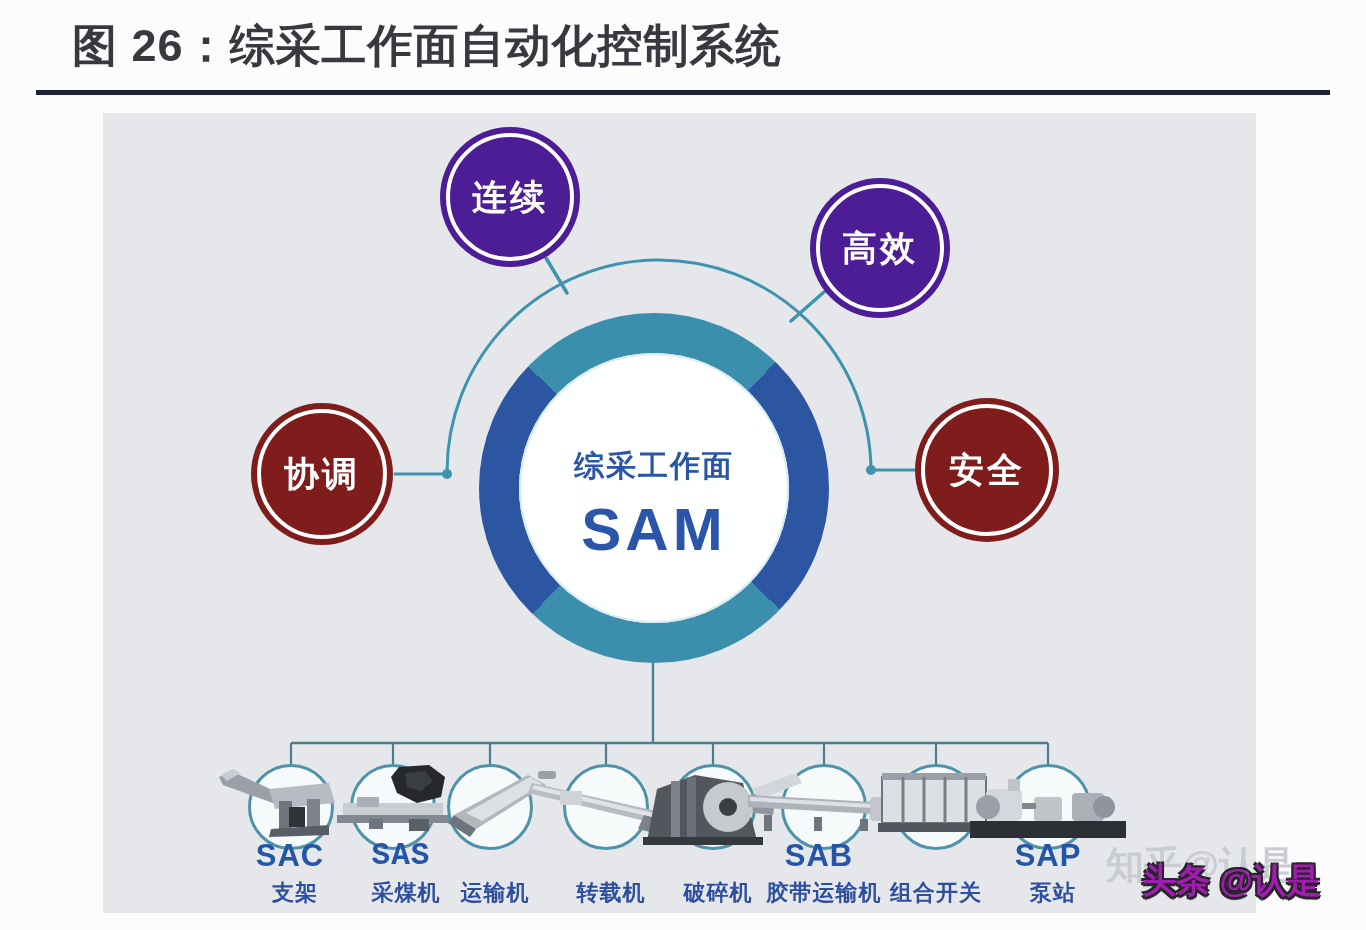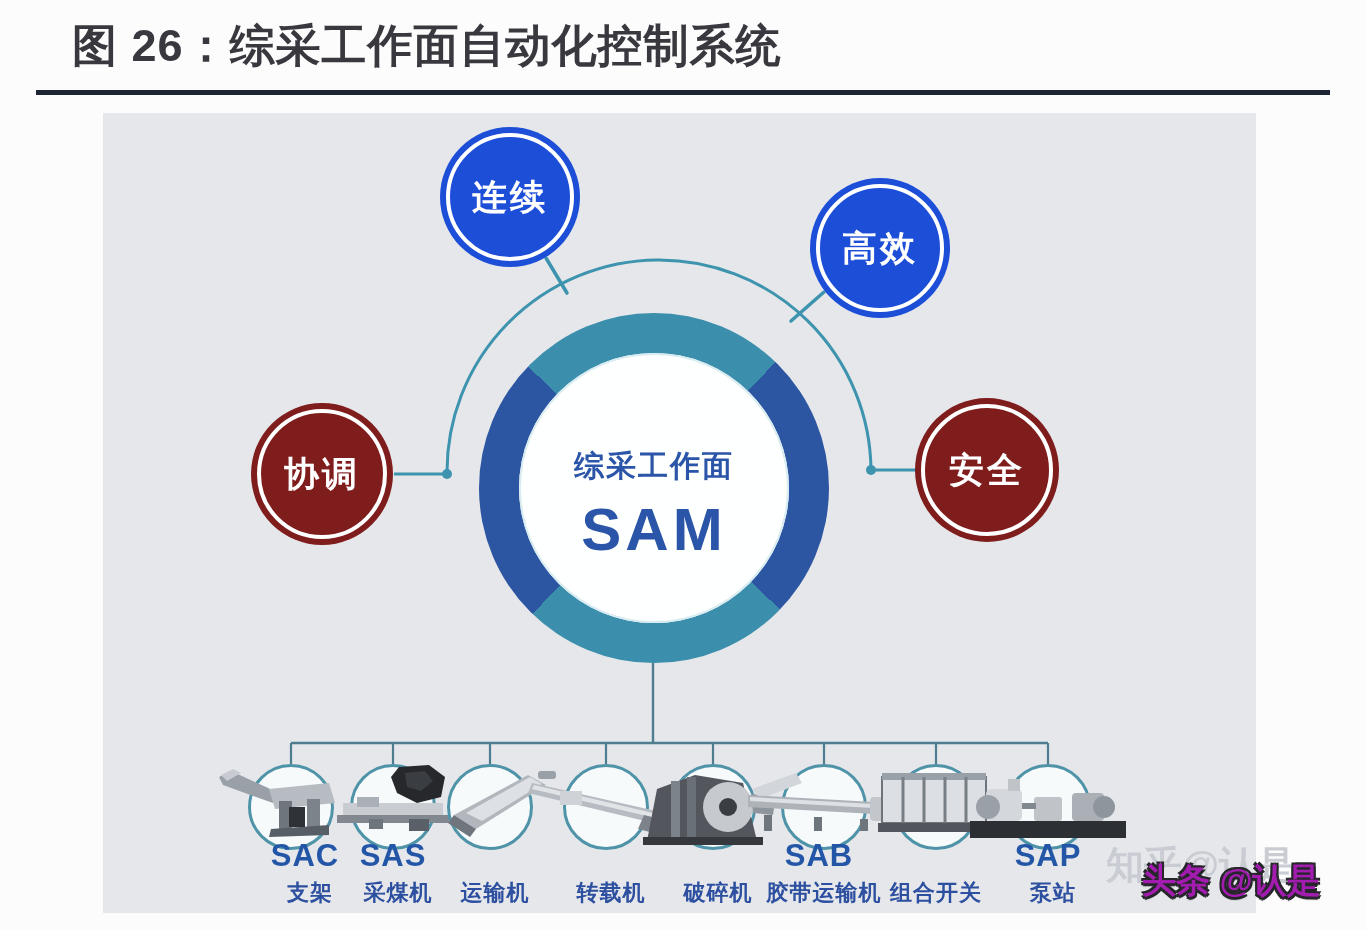--- a/index.html
+++ b/index.html
@@ -23,21 +23,21 @@
     position:absolute;left:103px;top:113px;width:1153px;height:800px;
     background:#e5e7ea;
   }
   
   svg.wires{position:absolute;left:0;top:0;width:1366px;height:930px;pointer-events:none;}
   
   .sat{position:absolute;border-radius:50%;}
   .sat::after{
     content:"";position:absolute;inset:6px;border:4px solid #ffffff;border-radius:50%;
   }
-  .sat-dkblue{background:#1d4ed8;}
+  .sat-dkblue{background:#4c1d95;}
   .sat-teal{background:#7f1d1d;}
   .sat-lianxu{left:440px;top:127px;width:140px;height:140px;}
   .sat-gaoxiao{left:810px;top:178px;width:140px;height:140px;}
   .sat-xietiao{left:251px;top:403px;width:142px;height:142px;}
   .sat-anquan{left:915px;top:398px;width:144px;height:144px;}
   .sat-label{
     position:absolute;inset:0;display:flex;align-items:center;justify-content:center;
     color:#ffffff;font-size:35px;font-weight:700;letter-spacing:3px;
   }
   
@@ -65,22 +65,22 @@
   .equip-art{position:absolute;top:763px;width:160px;height:90px;}
   .equip-code{
     position:absolute;top:838px;width:160px;text-align:center;
     color:#2456a8;font-size:31px;font-weight:700;letter-spacing:1px;
   }
   .equip-label{
     position:absolute;top:878px;width:170px;text-align:center;
     color:#2d4fa0;font-size:22px;font-weight:700;letter-spacing:1px;white-space:nowrap;
   }
   
-  .i0 .equip-circle{left:248px;} .i0 .equip-art{left:211px;} .i0 .equip-code,.i0 .equip-label{left:225px;}
-  .i1 .equip-circle{left:350px;} .i1 .equip-art{left:313px;} .i1 .equip-code,.i1 .equip-label{left:313px;}
+  .i0 .equip-circle{left:248px;} .i0 .equip-art{left:211px;} .i0 .equip-code,.i0 .equip-label{left:210px;}
+  .i1 .equip-circle{left:350px;} .i1 .equip-art{left:313px;} .i1 .equip-code,.i1 .equip-label{left:321px;font-family:Liberation Mono, monospace;}
   .i2 .equip-circle{left:447px;} .i2 .equip-art{left:410px;} .i2 .equip-code,.i2 .equip-label{left:410px;}
   .i3 .equip-circle{left:563px;} .i3 .equip-art{left:526px;} .i3 .equip-code,.i3 .equip-label{left:526px;}
   .i4 .equip-circle{left:670px;} .i4 .equip-art{left:633px;} .i4 .equip-code,.i4 .equip-label{left:633px;}
   .i5 .equip-circle{left:781px;} .i5 .equip-art{left:744px;} .i5 .equip-code,.i5 .equip-label{left:739px;}
   .i6 .equip-circle{left:893px;} .i6 .equip-art{left:856px;} .i6 .equip-code,.i6 .equip-label{left:851px;}
   .i7 .equip-circle{left:1005px;} .i7 .equip-art{left:968px;} .i7 .equip-code,.i7 .equip-label{left:968px;}
   
   .wm-back{
     position:absolute;left:1106px;top:840px;
     font-size:38px;font-weight:700;color:#c9cdd3;white-space:nowrap;

